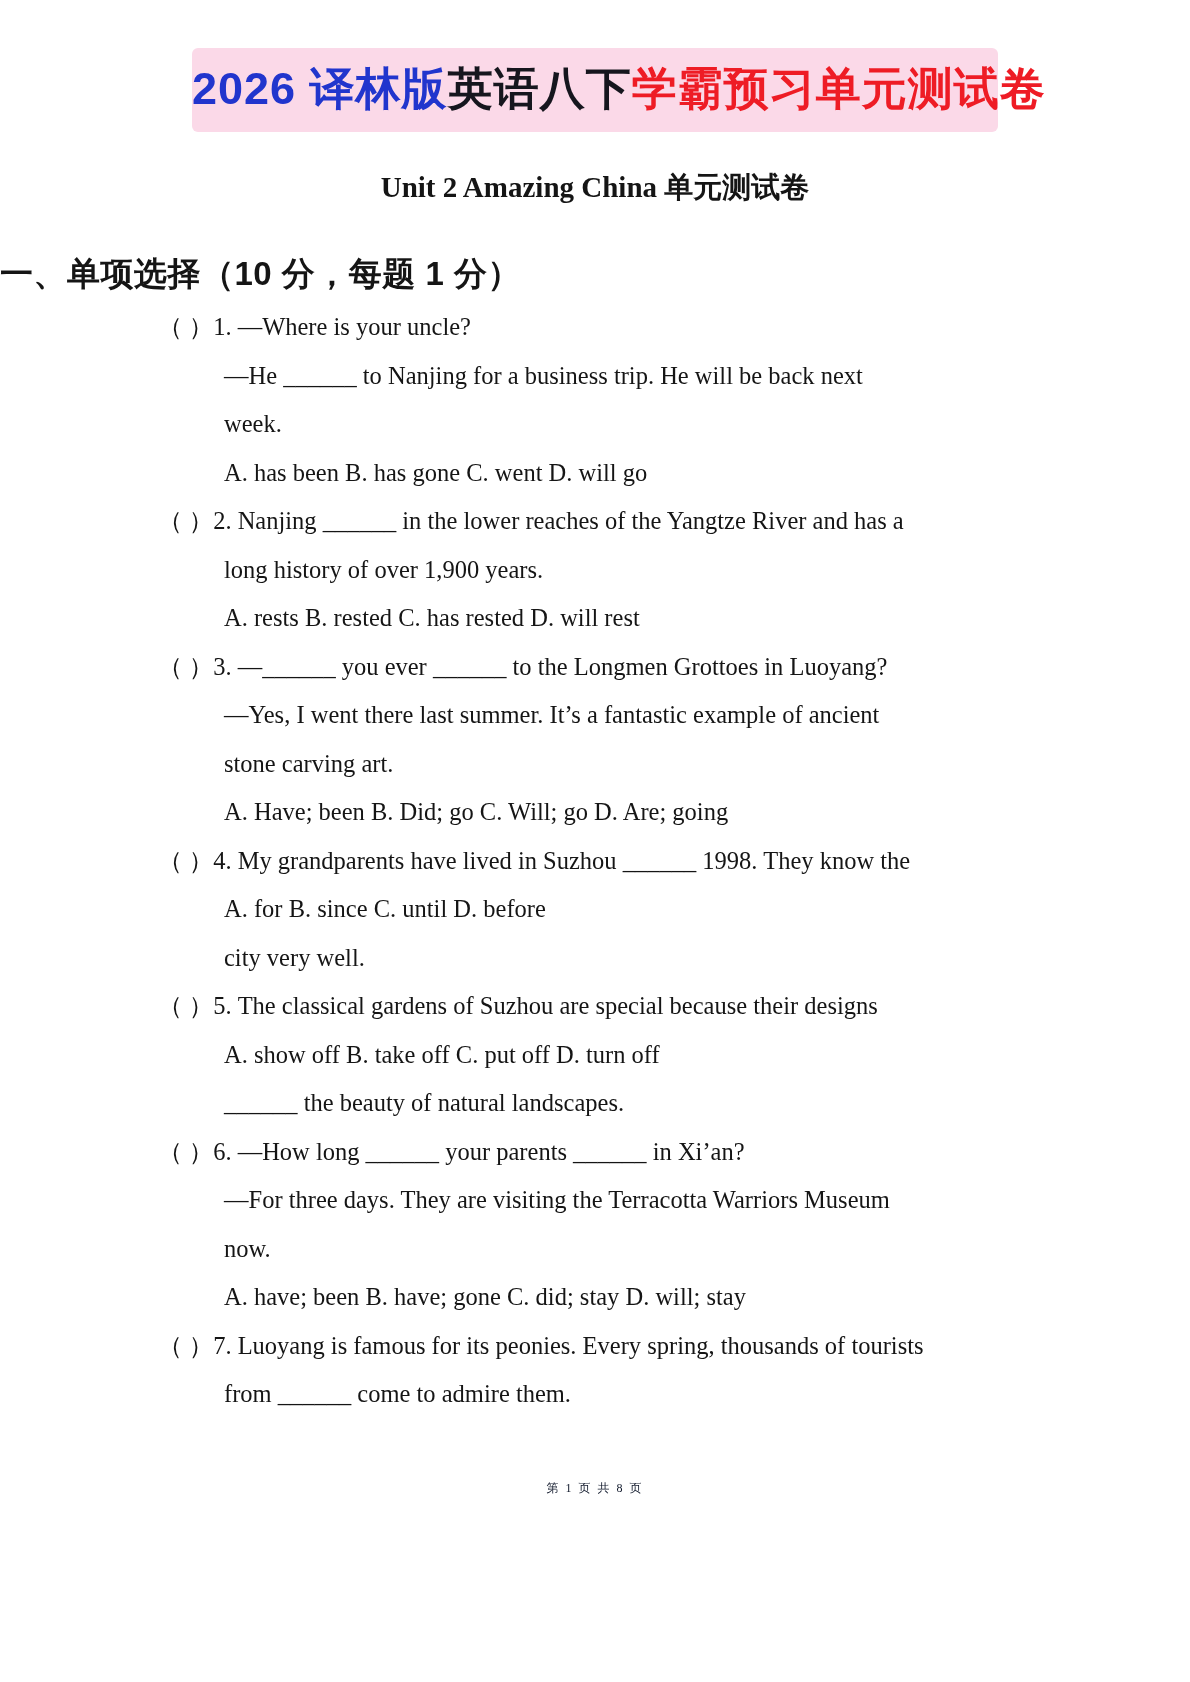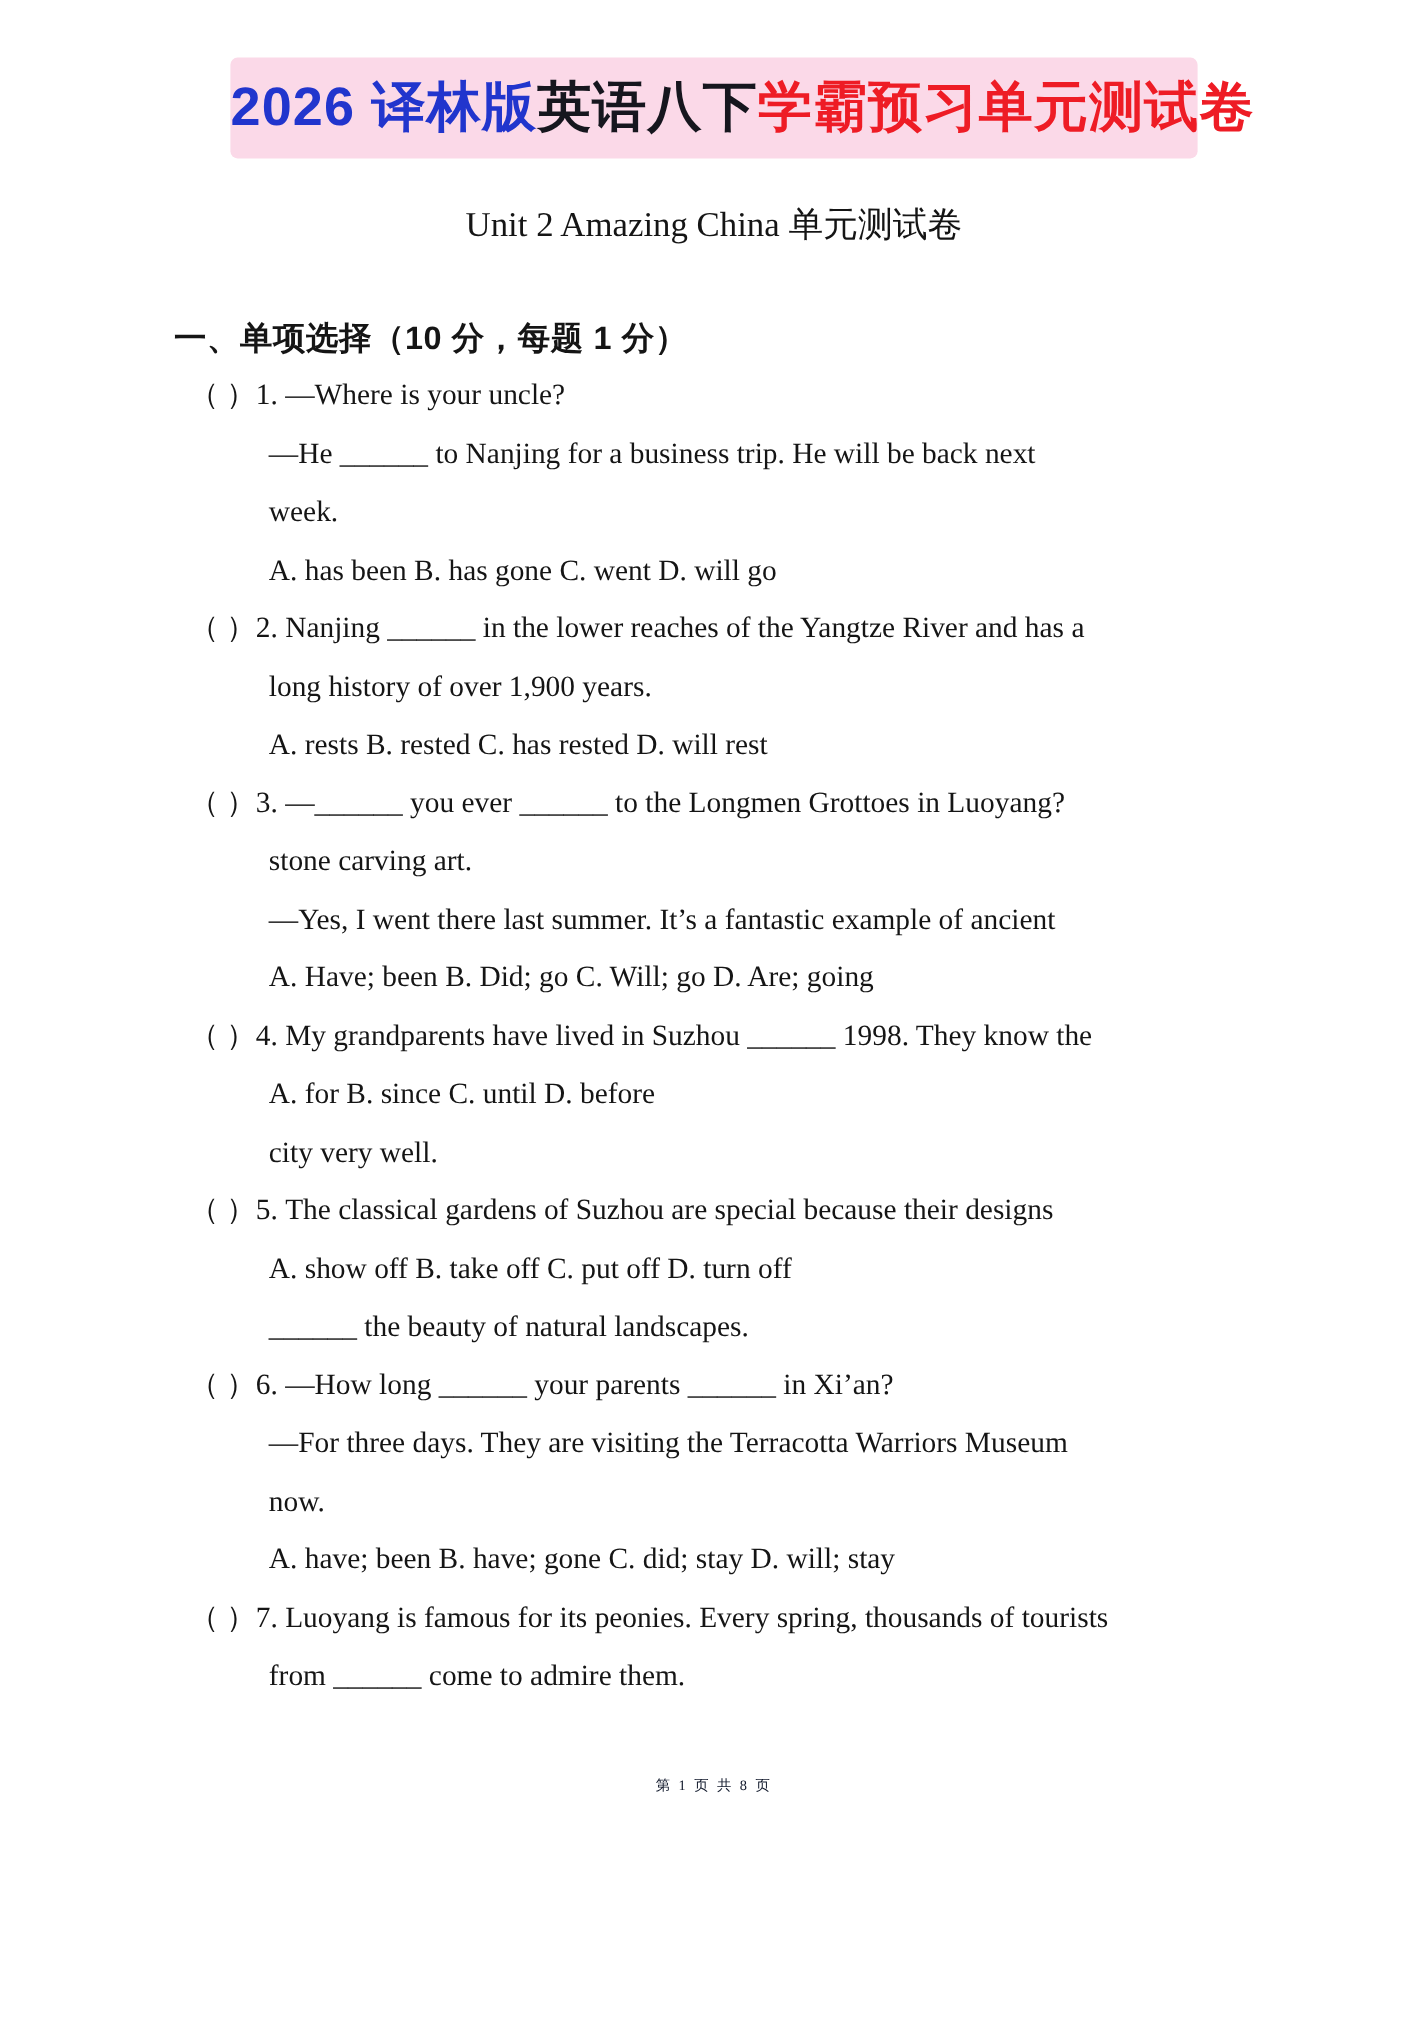--- a/index.html
+++ b/index.html
@@ -28,27 +28,26 @@
     letter-spacing: 1px;
     white-space: nowrap;
   }
   .banner .seg-blue { color: #2135cd; }
   .banner .seg-dark { color: #16161e; }
   .banner .seg-red  { color: #ee1c25; }
   .paper-title {
     margin: 36px 0 0 0;
     text-align: center;
     font-size: 29px;
-    font-weight: normal;
+    font-weight: bold;
     font-family: "Liberation Serif", serif;
   }
   .section-heading {
-    margin: 56px 0 4px 0;
-    padding-left: 145px;
-    font-size: 27px;
+    margin: 44px 0 4px 0;
+    font-size: 33px;
     font-weight: bold;
     font-family: "Liberation Sans", sans-serif;
     letter-spacing: 0.5px;
   }
   .questions {
     padding: 2px 130px 0 158px;
   }
   .q-block { margin: 0; }
   .line {
     margin: 0;
@@ -91,22 +90,22 @@
     </div>
 
     <div class="q-block">
       <p class="line">（ ）2. Nanjing ______ in the lower reaches of the Yangtze River and has a</p>
       <p class="line cont">long history of over 1,900 years.</p>
       <p class="line cont">A. rests B. rested C. has rested D. will rest</p>
     </div>
 
     <div class="q-block">
       <p class="line">（ ）3. —______ you ever ______ to the Longmen Grottoes in Luoyang?</p>
+      <p class="line cont">—Yes, I went there last summer. It’s a fantastic example of ancient</p>
       <p class="line cont">stone carving art.</p>
-      <p class="line cont">—Yes, I went there last summer. It’s a fantastic example of ancient</p>
       <p class="line cont">A. Have; been B. Did; go C. Will; go D. Are; going</p>
     </div>
 
     <div class="q-block">
       <p class="line">（ ）4. My grandparents have lived in Suzhou ______ 1998. They know the</p>
       <p class="line cont">A. for B. since C. until D. before</p>
       <p class="line cont">city very well.</p>
     </div>
 
     <div class="q-block">

